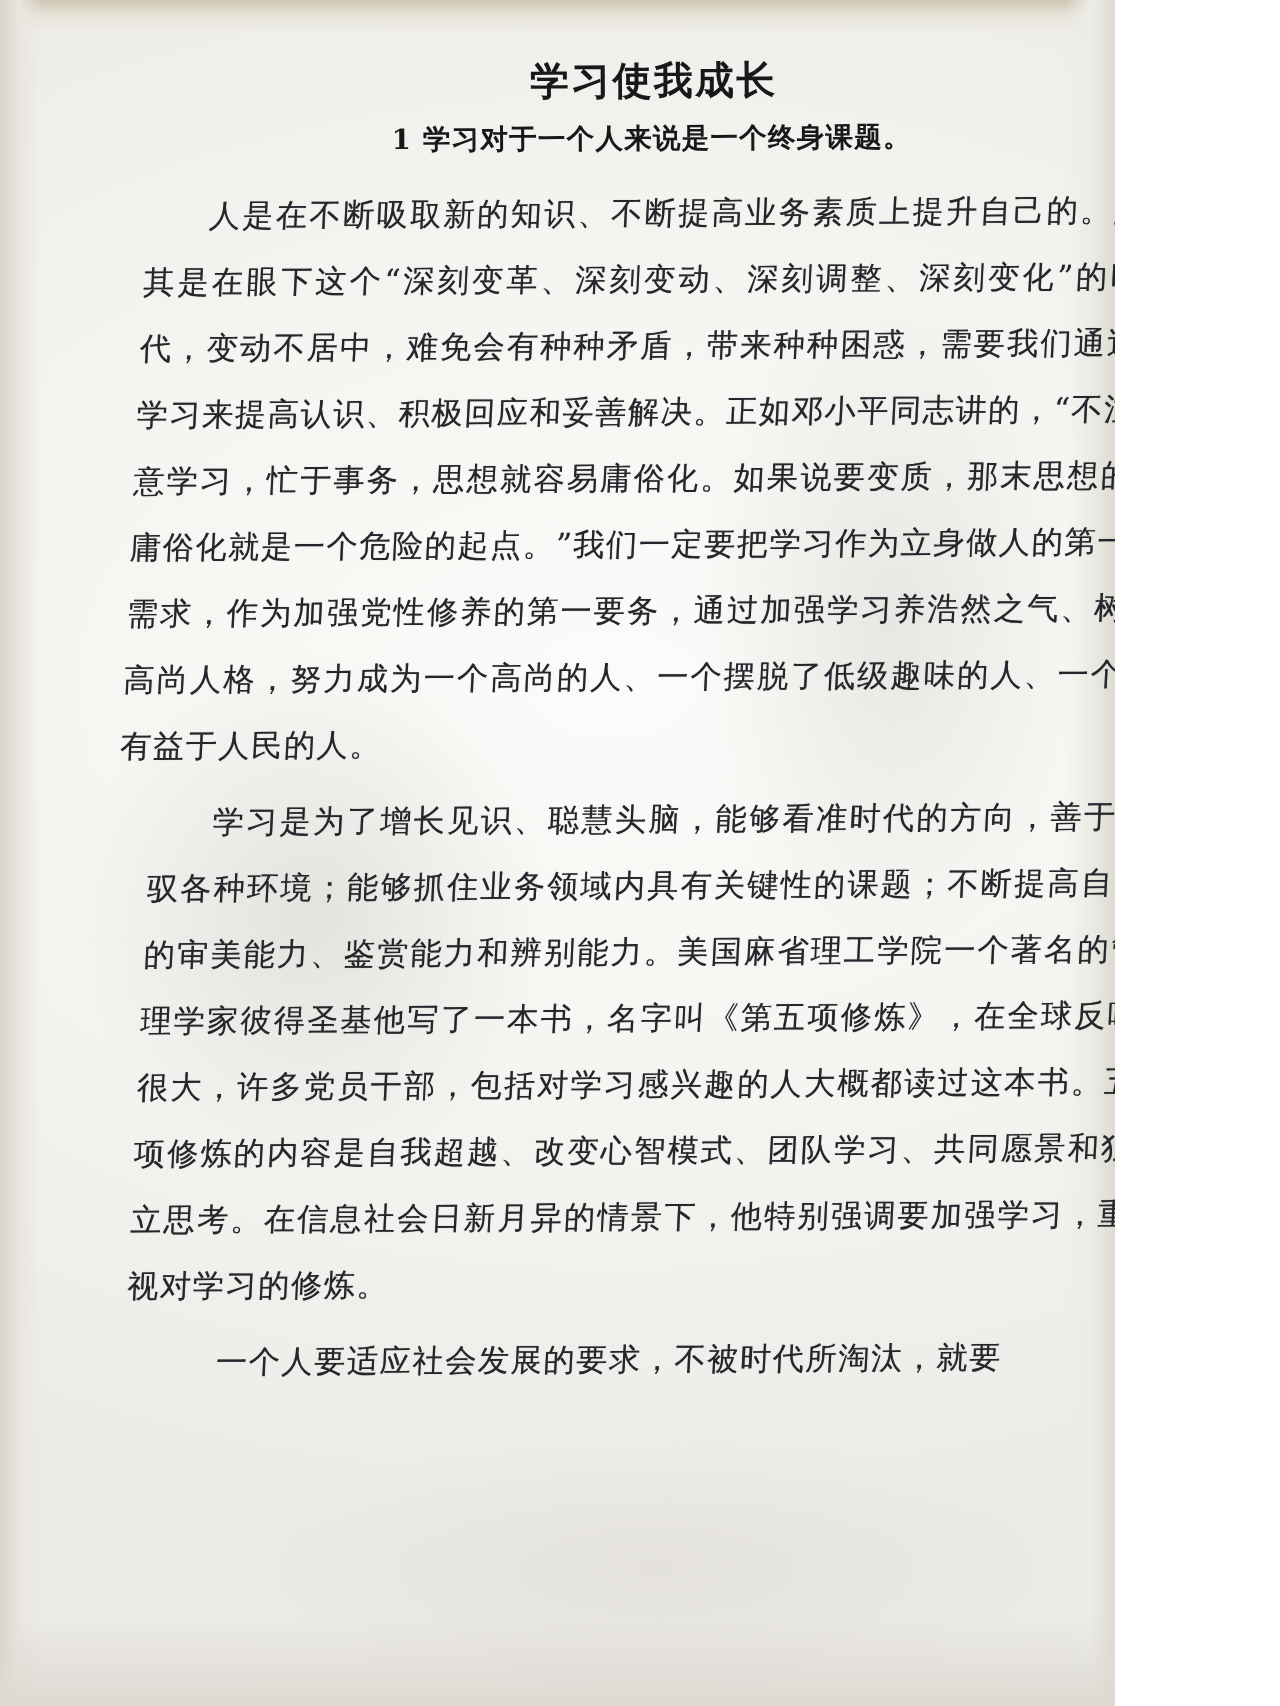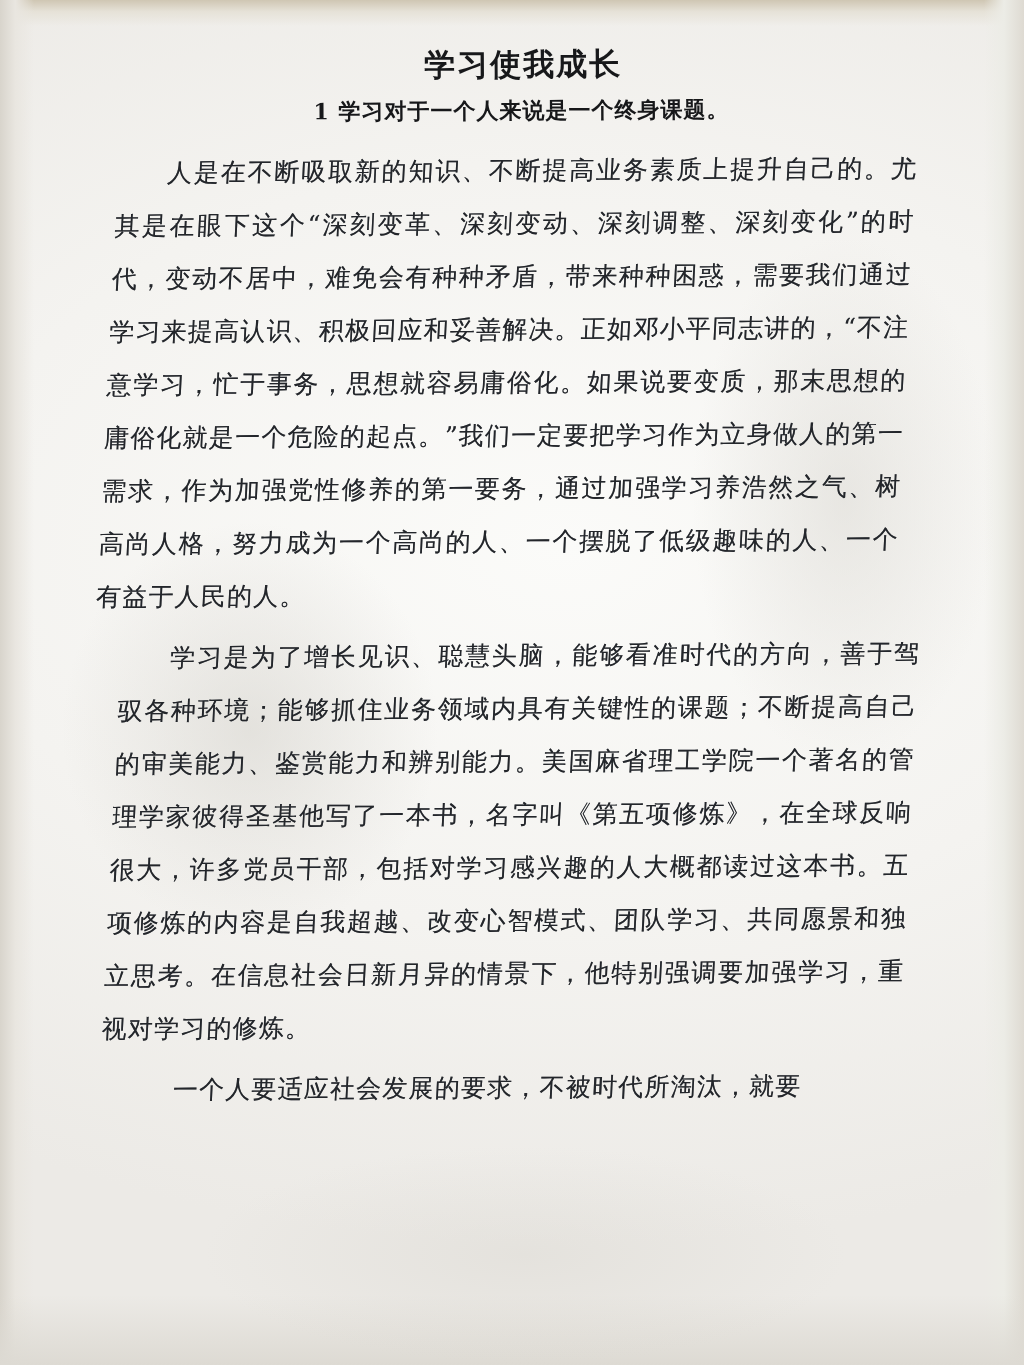--- a/index.html
+++ b/index.html
@@ -10,21 +10,21 @@
   body {
     width: 1024px;
     height: 1365px;
     overflow: hidden;
     font-family: "DejaVu Serif", serif;
   }
 
   
   #page {
     position: relative;
-    width: 1024px;
+    width: 892px;
     height: 1365px;
     background:
       radial-gradient(ellipse 1100px 700px at 55% 40%, #fbfbf9 0%, #f4f3f0 55%, #eceae6 100%);
     overflow: hidden;
   }
 
   
   .edge-left {
     position: absolute;
     left: 0; top: 0;

